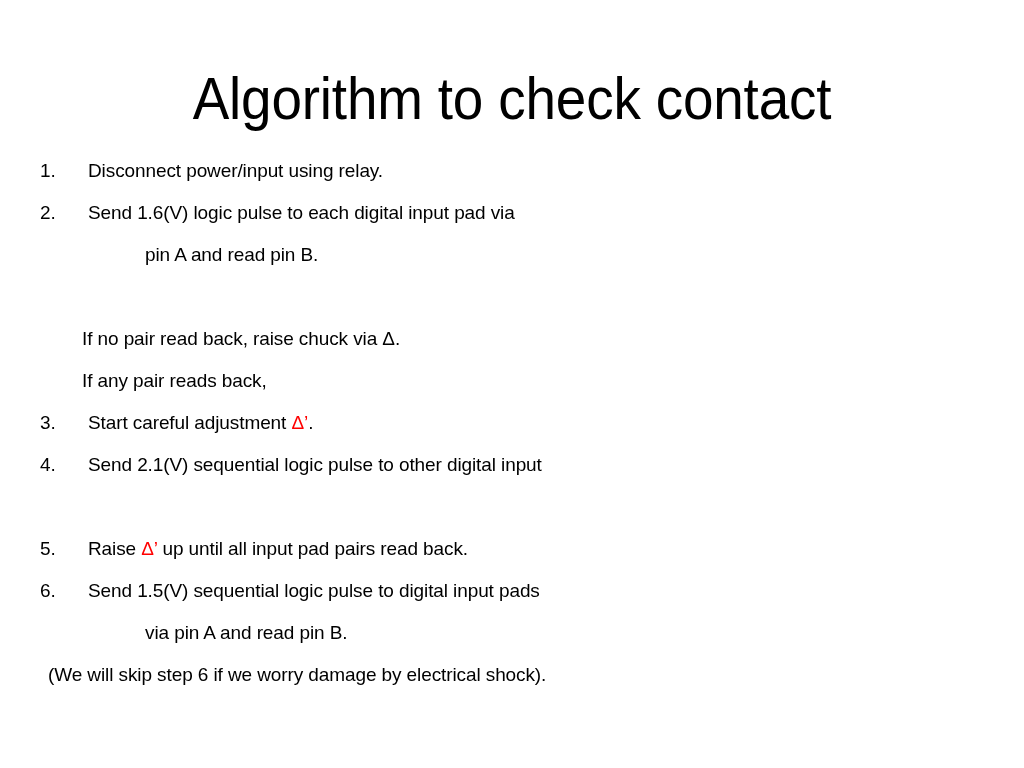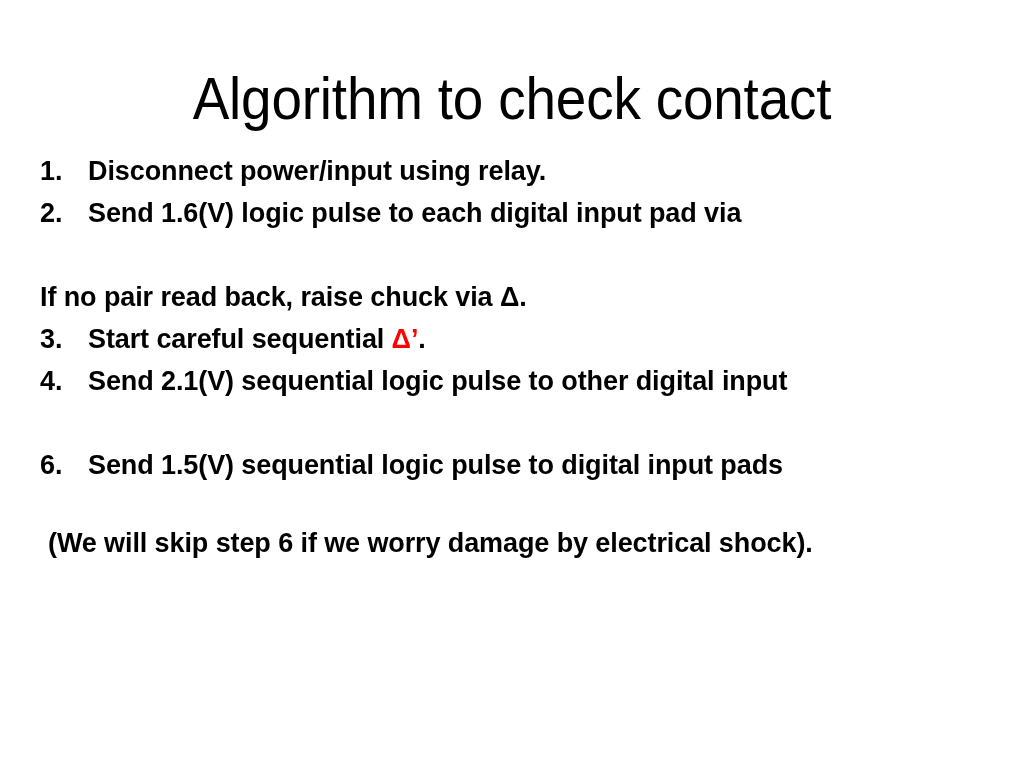--- a/index.html
+++ b/index.html
@@ -31,23 +31,23 @@
     transform-origin: center top;
     white-space: nowrap;
   }
 
   
   .body-block {
     position: absolute;
     top: 150px;
     left: 40px;
     width: 984px;
-    font-size: 27px;
+    font-size: 19px;
     line-height: 42px;
-    font-weight: 700;
+    font-weight: 400;
     letter-spacing: -0.1px;
   }
 
   .line {
     white-space: nowrap;
     height: 42px;
   }
 
   
   .line.numbered {
@@ -58,31 +58,31 @@
     width: 48px;
     text-align: left;
   }
   .entry-text {
     display: inline;
   }
 
   
   .line.plain {
     padding-left: 0;
+    margin-left: 42px;
   }
 
   
   .line.cont {
     padding-left: 105px;
   }
 
   
   .line.note {
     padding-left: 8px;
-    margin-top: 36px;
   }
 
   
   .spacer {
     height: 42px;
   }
 
   
   .delta-red {
     color: #ff0000;
@@ -99,38 +99,44 @@
 <div class="body-block">
 
   <div class="line numbered">
     <span class="marker">1.</span><span class="entry-text">Disconnect power/input using relay.</span>
   </div>
 
   <div class="line numbered">
     <span class="marker">2.</span><span class="entry-text">Send 1.6(V) logic pulse to each digital input pad via</span>
   </div>
 
+  <div class="line cont">pin A and read pin B.</div>
 
   <div class="spacer"></div>
 
   <div class="line plain"><span>If no pair read back, raise chuck via </span><span class="delta-black">Δ</span><span>.</span></div>
 
+  <div class="line plain">If any pair reads back,</div>
 
   <div class="line numbered">
-    <span class="marker">3.</span><span class="entry-text">Start careful sequential </span><span class="delta-red">Δ’</span><span>.</span>
+    <span class="marker">3.</span><span class="entry-text">Start careful adjustment </span><span class="delta-red">Δ’</span><span>.</span>
   </div>
 
   <div class="line numbered">
     <span class="marker">4.</span><span class="entry-text">Send 2.1(V) sequential logic pulse to other digital input</span>
   </div>
 
 
   <div class="spacer"></div>
 
+  <div class="line numbered">
+    <span class="marker">5.</span><span class="entry-text">Raise </span><span class="delta-red">Δ’</span><span> up until all input pad pairs read back.</span>
+  </div>
 
   <div class="line numbered">
     <span class="marker">6.</span><span class="entry-text">Send 1.5(V) sequential logic pulse to digital input pads</span>
   </div>
 
+  <div class="line cont">via pin A and read pin B.</div>
 
   <div class="line note">(We will skip step 6 if we worry damage by electrical shock).</div>
 
 </div>
 
 </body></html>

